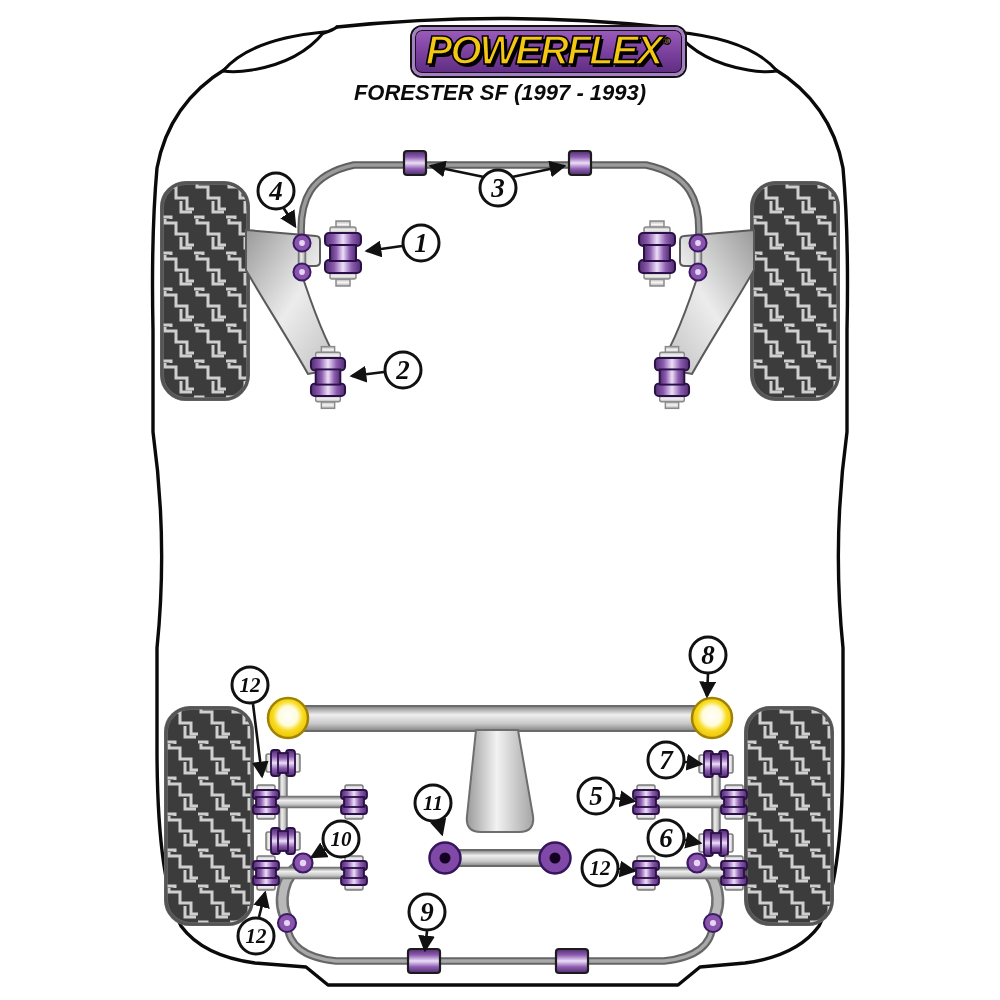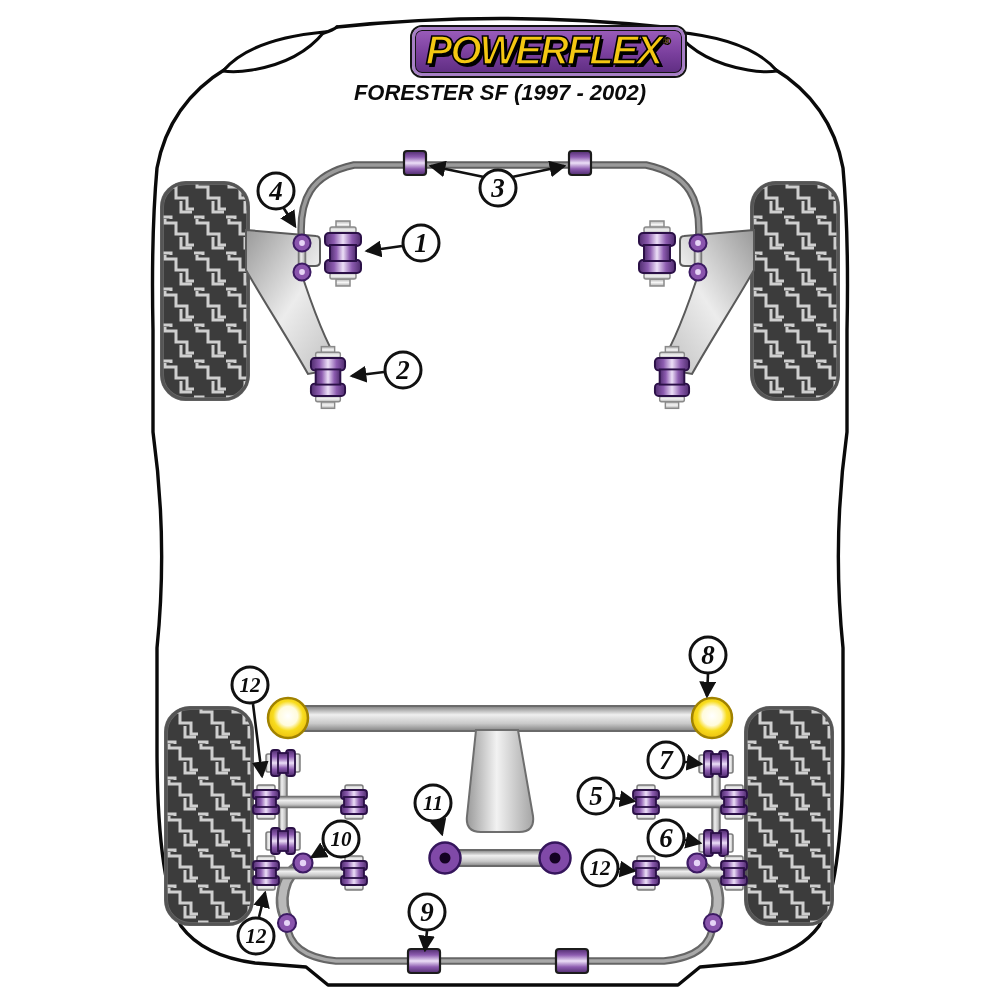--- a/index.html
+++ b/index.html
@@ -321,15 +321,15 @@
       <circle class="cocircle" r="18"></circle>
       <text class="conum co2" text-anchor="middle" y="7">12</text>
     </g>
   </g>
 </svg>
 
   <div class="logo">
     <span class="logo-text">POWERFLEX</span>
     <span class="logo-reg">®</span>
   </div>
-  <div class="subtitle">FORESTER SF (1997 - 2002)</div>
+  <div class="subtitle">FORESTER SF (1997 - 1993)</div>
 
 </div>
 
 </body></html>

